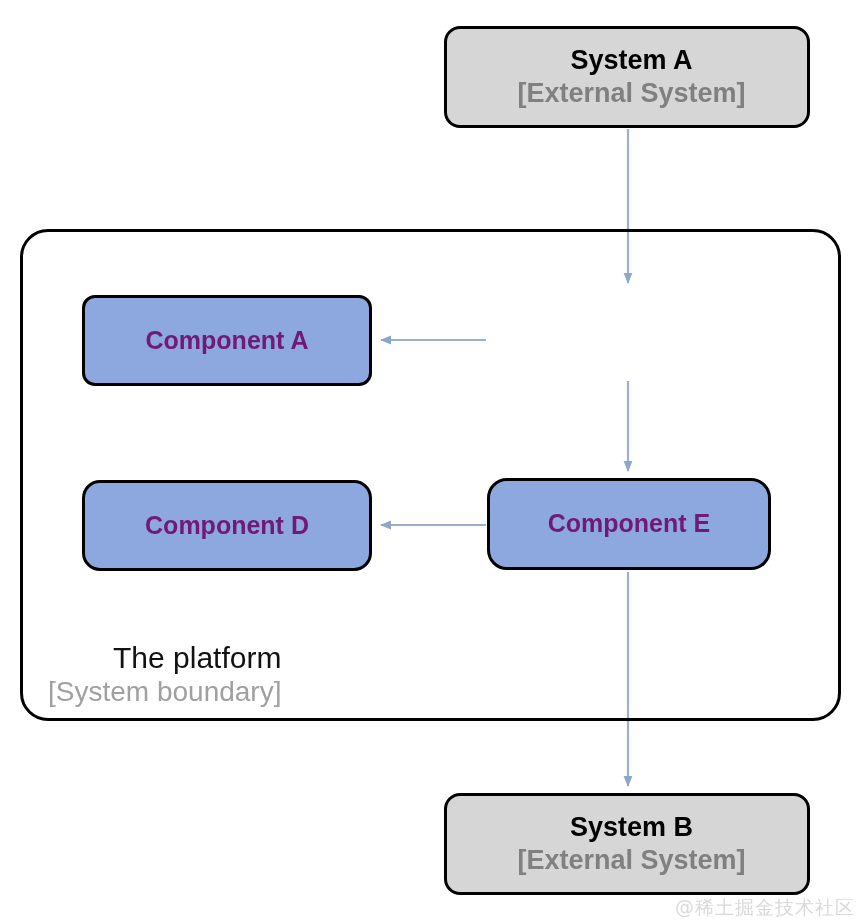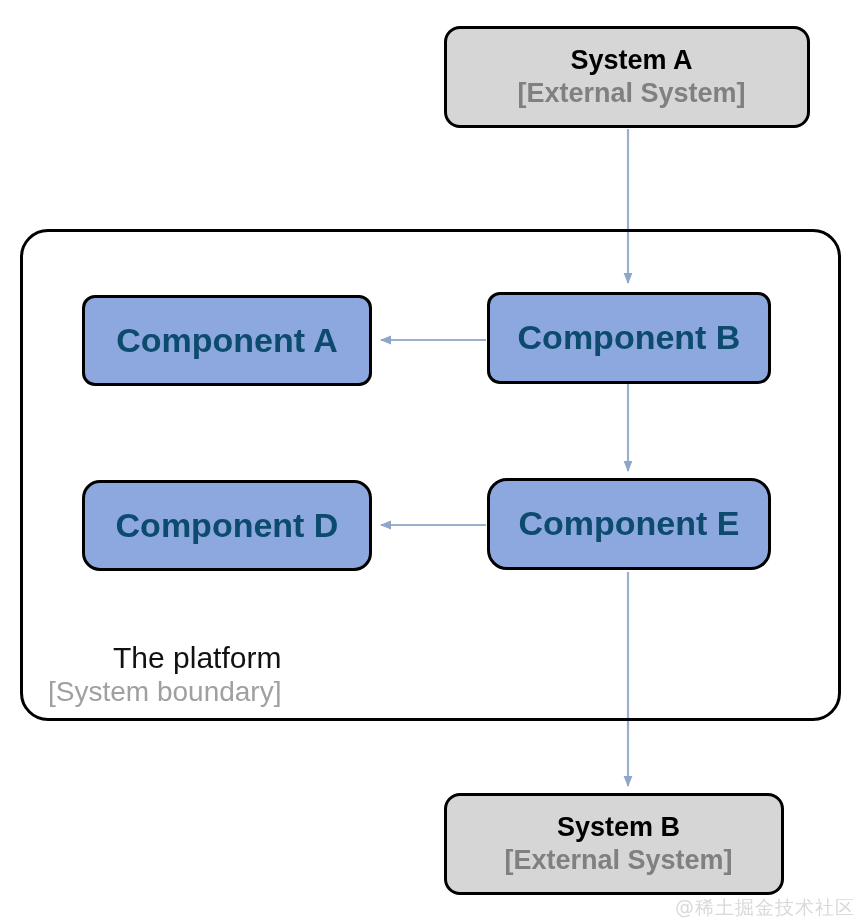--- a/index.html
+++ b/index.html
@@ -55,22 +55,22 @@
     color: #000000;
     margin-bottom: 3px;
   }
   .node.system .node-subtitle {
     font-size: 27px;
     font-weight: bold;
     color: #808080;
     line-height: 1.1;
   }
   .node.component .node-title {
-    font-size: 34px;
-    color: #0c4a6e;
+    font-size: 25px;
+    color: #701a75;
   }
   .boundary {
     position: absolute;
     left: 20px;
     top: 229px;
     width: 821px;
     height: 492px;
     box-sizing: border-box;
     border: 3px solid #000000;
     border-radius: 28px;
@@ -149,32 +149,29 @@
 
   <div class="node system" style="left:444px; top:26px; width:366px; height:102px;">
     <div class="node-title">System A</div>
     <div class="node-subtitle">[External System]</div>
   </div>
 
   <div class="node component" style="left:82px; top:295px; width:290px; height:91px;">
     <div class="node-title">Component A</div>
   </div>
 
-  <div class="node component" style="left:487px; top:292px; width:284px; height:92px;">
-    <div class="node-title">Component B</div>
-  </div>
 
   <div class="node component" style="left:82px; top:480px; width:290px; height:91px;border-radius:18px;">
     <div class="node-title">Component D</div>
   </div>
 
   <div class="node component" style="left:487px; top:478px; width:284px; height:92px;border-radius:20px;">
     <div class="node-title">Component E</div>
   </div>
 
-  <div class="node system" style="left:444px; top:793px; width:340px; height:102px;align-items:center;">
+  <div class="node system" style="left:444px; top:793px; width:366px; height:102px;align-items:center;">
     <div class="node-title">System B</div>
     <div class="node-subtitle">[External System]</div>
   </div>
 
   <div class="watermark">@稀土掘金技术社区</div>
 
 </div>
 
 </body></html>

